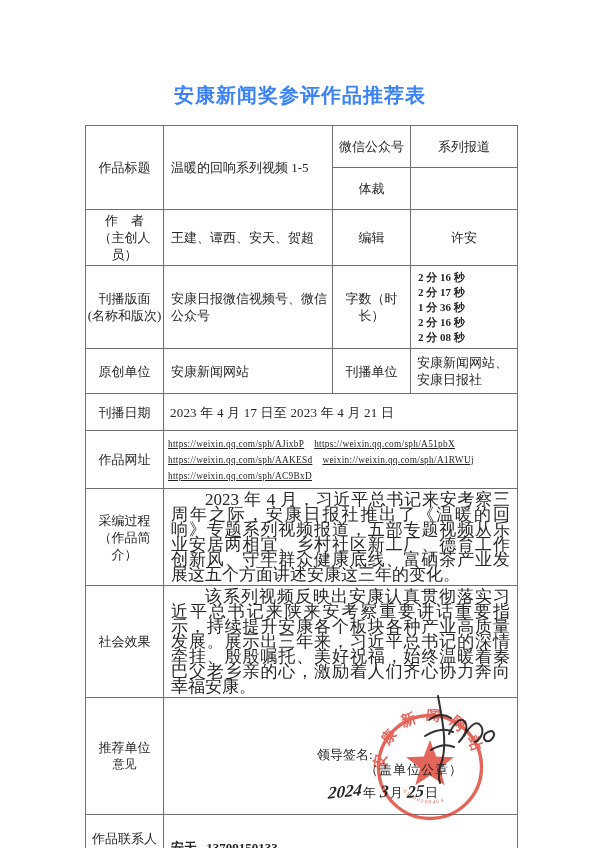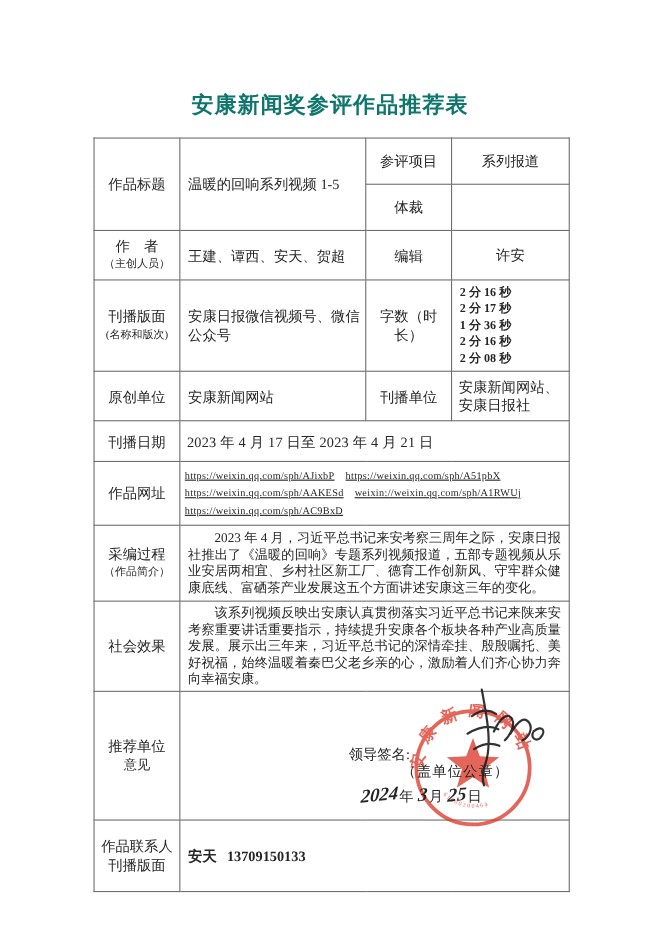--- a/index.html
+++ b/index.html
@@ -8,43 +8,43 @@
     background:#ffffff;
     font-family:"Liberation Serif","DejaVu Serif",serif;
     color:#262626;
     position:relative;
     overflow:hidden;
   }
   .doc-title {
     position:absolute; top:82px; left:0; width:600px;
     text-align:center;
     font-size:20px; font-weight:700; letter-spacing:1px;
-    color:#0f766e;
+    color:#3b82f6;
   }
   table.form {
     position:absolute; left:85px; top:125px;
     width:432px;
     border-collapse:collapse; table-layout:fixed;
   }
   td {
     border:1px solid #6f6f6f;
     font-size:13px;
     vertical-align:middle;
     padding:1px 3px;
     overflow:visible;
   }
   .lab { text-align:center; line-height:17px; padding:2px 1px; }
-  .lab .sub { font-size:10px; display:block; }
+  .lab .sub { font-size:13px; display:block; }
   .val { text-align:left; padding-left:7px; line-height:17px; }
   .ctr { text-align:center; }
   .durs span { display:block; line-height:15px; font-size:11px; padding-left:4px;font-weight:bold; }
   .pubv { line-height:17px; padding-left:6px; }
   .para {
     text-align:justify; text-indent:2em;
-    line-height:15px; font-size:12px;
+    line-height:15px; font-size:17px;
     padding:3px 7px; vertical-align:middle;margin-top:36px;
   }
   .urlcell { padding:4px 2px 4px 4px; }
   .urlline { display:flex; column-gap:10px; line-height:16px; }
   .url {
     font-size:9.3px; letter-spacing:0.3px;
     text-decoration:underline; white-space:nowrap;
     color:#1f1f1f;
     text-align:right;
   }
@@ -74,21 +74,21 @@
     <col style="width:78px">
       <col style="width:169px">
       <col style="width:78px">
       <col style="width:107px">
   </colgroup>
 
   <tbody>
       <tr>
     <td class="lab" rowspan="2" style="height:75px">作品标题</td>
     <td class="val" rowspan="2">温暖的回响系列视频 1-5</td>
-    <td class="lab" style="height:37px">参评项目</td>
+    <td class="lab" style="height:37px">微信公众号</td>
     <td class="ctr">系列报道</td>
   </tr>
   <tr>
     <td class="lab" style="height:37px">体裁</td>
     <td class="ctr"></td>
   </tr>
 
   <tr>
     <td class="lab" style="height:40px">
       <span>作　者</span>

